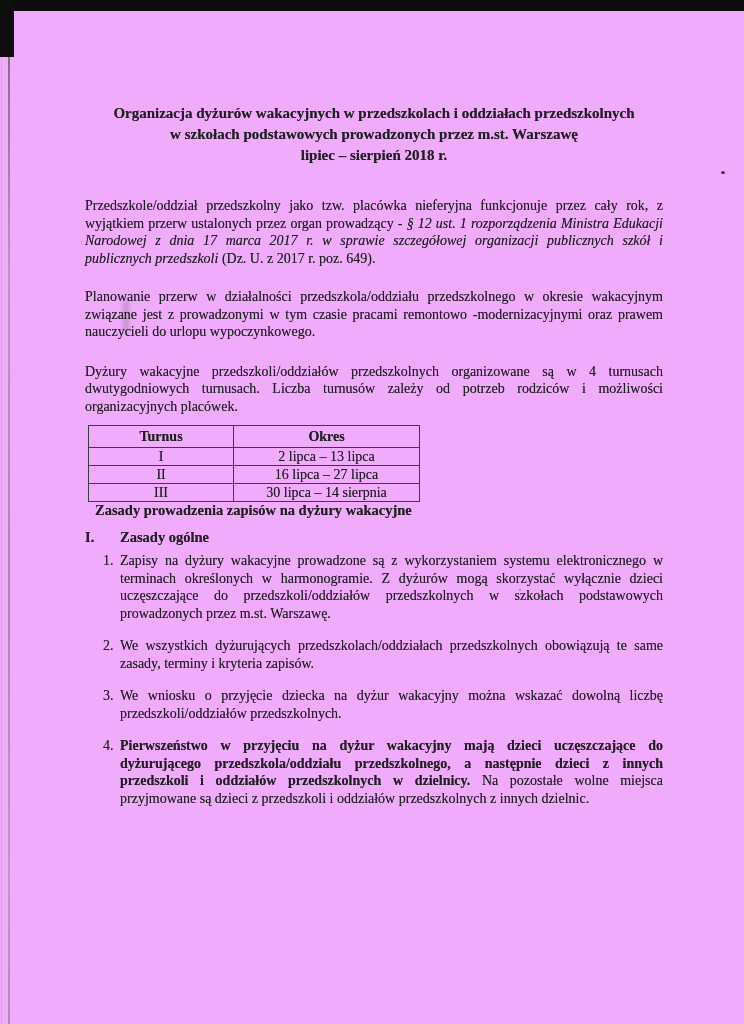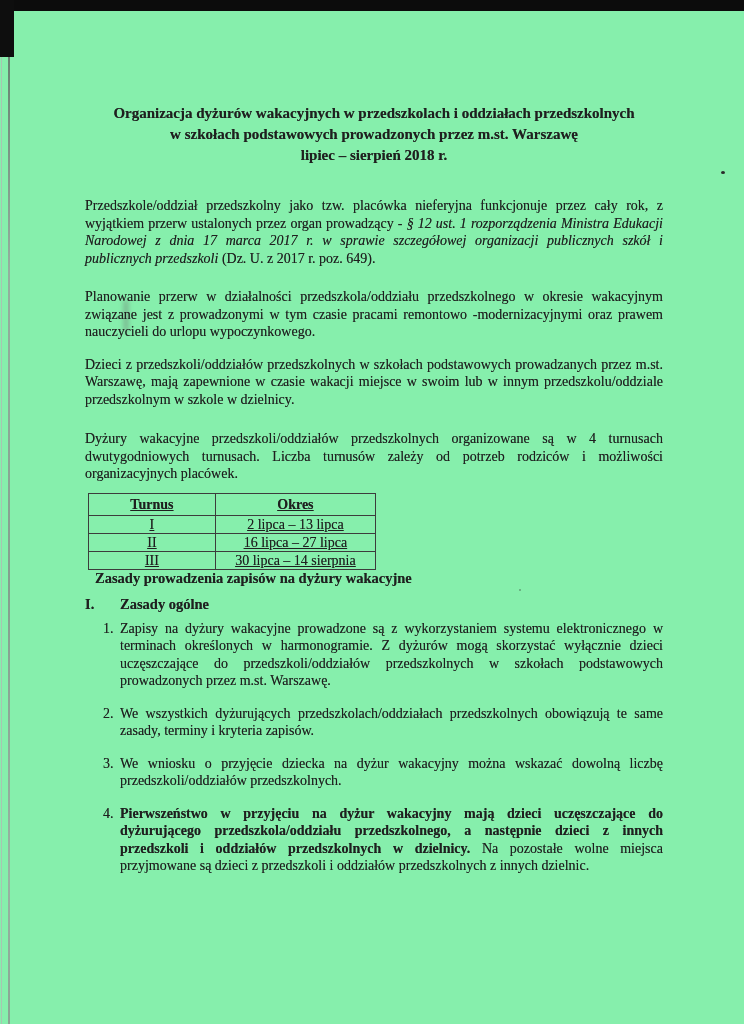--- a/index.html
+++ b/index.html
@@ -3,21 +3,21 @@
 <meta charset="utf-8">
 <style>
   html, body { margin: 0; padding: 0; }
   body { background: #e8e8e6; }
 
   .scan-page {
     position: relative;
     width: 744px;
     height: 1024px;
     margin: 0 auto;
-    background: #86efac;
+    background: #f0abfc;
     overflow: hidden;
     font-family: "Liberation Serif", "DejaVu Serif", serif;
     color: #1f1f1f;
   }
 
   
   .scan-top-edge {
     position: absolute; top: 0; left: 0;
     width: 744px; height: 11px;
     background: #0c0c0c;
@@ -73,23 +73,22 @@
   .para { margin: 0; }
   .p1 { margin-top: 31px; }
   .p2 { margin-top: 21px; font-family: Liberation Serif, serif; }
   .p3 { margin-top: 15px; }
   .p4 { margin-top: 22px; }
   .italic { font-style: italic; }
 
   table.duty-table {
     margin: 10px 0 0 3px;
     border-collapse: collapse;
-    width: 288px;
+    width: 332px;
     text-align: center;
-    text-decoration: underline;
   }
   table.duty-table th, table.duty-table td {
     border: 1.5px solid #3c3c3c;
     padding: 0 2px;
     font-size: 14px;
     line-height: 17px;
     height: 17px;
     text-align: center;
   }
   table.duty-table th { font-weight: bold; height: 21px; }
@@ -140,21 +139,20 @@
     <div class="doc-title">
       <div>Organizacja dyżurów wakacyjnych w przedszkolach i oddziałach przedszkolnych</div>
       <div>w szkołach podstawowych prowadzonych przez m.st. Warszawę</div>
       <div>lipiec – sierpień 2018 r.</div>
     </div>
 
     <p class="para p1"><span>Przedszkole/oddział przedszkolny jako tzw. placówka nieferyjna funkcjonuje przez cały rok, z wyjątkiem przerw ustalonych przez organ prowadzący - </span><span class="italic">§ 12 ust. 1 rozporządzenia Ministra Edukacji Narodowej z dnia 17 marca 2017 r. w sprawie szczegółowej organizacji publicznych szkół i publicznych przedszkoli</span><span> (Dz. U. z 2017 r. poz. 649).</span></p>
 
     <p class="para p2">Planowanie przerw w działalności przedszkola/oddziału przedszkolnego w okresie wakacyjnym związane jest z prowadzonymi w tym czasie pracami remontowo -modernizacyjnymi oraz prawem nauczycieli do urlopu wypoczynkowego.</p>
 
-    <p class="para p3">Dzieci z przedszkoli/oddziałów przedszkolnych w szkołach podstawowych prowadzanych przez m.st. Warszawę, mają zapewnione w czasie wakacji miejsce w swoim lub w innym przedszkolu/oddziale przedszkolnym w szkole w dzielnicy.</p>
 
     <p class="para p4">Dyżury wakacyjne przedszkoli/oddziałów przedszkolnych organizowane są w 4 turnusach dwutygodniowych turnusach. Liczba turnusów zależy od potrzeb rodziców i możliwości organizacyjnych placówek.</p>
 
     <table class="duty-table">
       <colgroup>
           <col class="col-turnus">
           <col class="col-okres">
         </colgroup>
       <thead>
         <tr>

